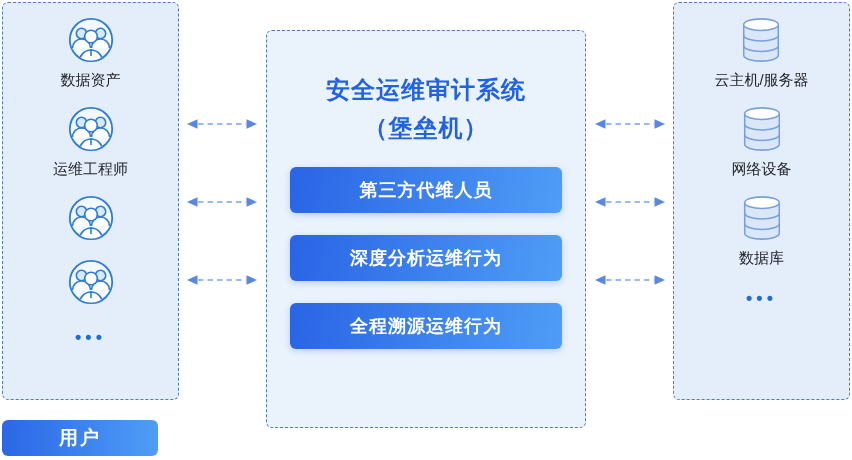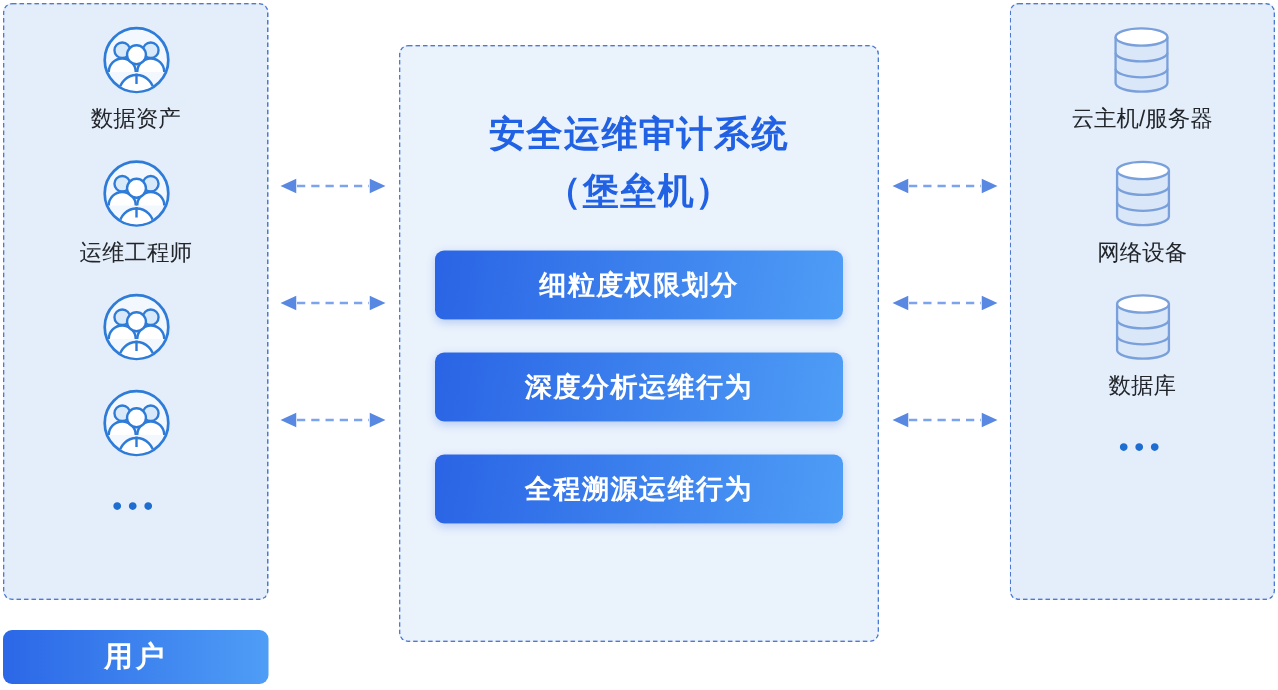--- a/index.html
+++ b/index.html
@@ -30,21 +30,21 @@
         background:linear-gradient(99deg,#2A64E5 0%,#4E9DF6 100%);
         color:#ffffff;font-size:18px;font-weight:bold;letter-spacing:1px;
         display:flex;align-items:center;justify-content:center;
         box-shadow:0 2px 6px rgba(42,100,229,.25);}
 
   
   .footer-bar{position:absolute;top:420px;height:36px;border-radius:6px;
               background:linear-gradient(90deg,#2B67E7 0%,#4E9DF6 100%);
               color:#ffffff;font-size:19px;font-weight:bold;letter-spacing:2px;
               display:flex;align-items:center;justify-content:center;}
-  .footer-bar.left-f{left:2px;width:177px;}
+  .footer-bar.left-f{left:2px;width:156px;}
   .footer-bar.right-f{left:673px;width:177px;}
 
   
   .arrow{position:absolute;width:72px;height:12px;}
   .arrow.lcol{left:186px;}
   .arrow.rcol{left:594px;}
   .arrow.r1{top:118px;}
   .arrow.r2{top:196px;}
   .arrow.r3{top:274px;}
   .hidden-defs{position:absolute;width:0;height:0;overflow:hidden;}
@@ -115,21 +115,21 @@
     <div class="entity">
       <svg class="icon">
           <use href="#sym-users"></use>
         </svg>
     </div>
     <div class="dots">•••</div>
   </section>
 
   <section class="panel center-p">
     <h1 class="sys-title"><span>安全运维审计系统</span><br><span>（堡垒机）</span></h1>
-    <div class="pill">细粒度权限划分</div>
+    <div class="pill">第三方代维人员</div>
     <div class="pill">深度分析运维行为</div>
     <div class="pill">全程溯源运维行为</div>
   </section>
 
   <section class="panel side right-p">
     <div class="entity">
       <svg class="icon db">
           <use href="#sym-db"></use>
         </svg>
       <span class="label">云主机/服务器</span>

